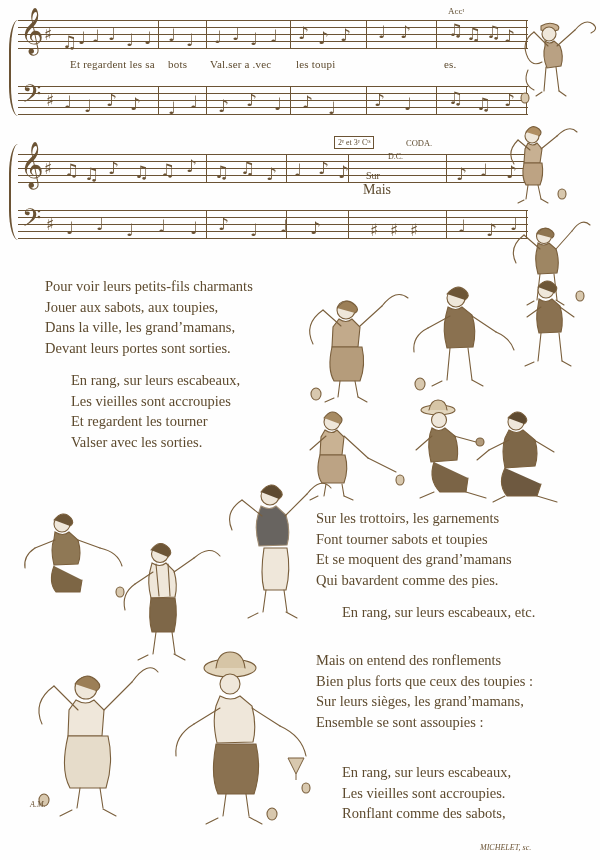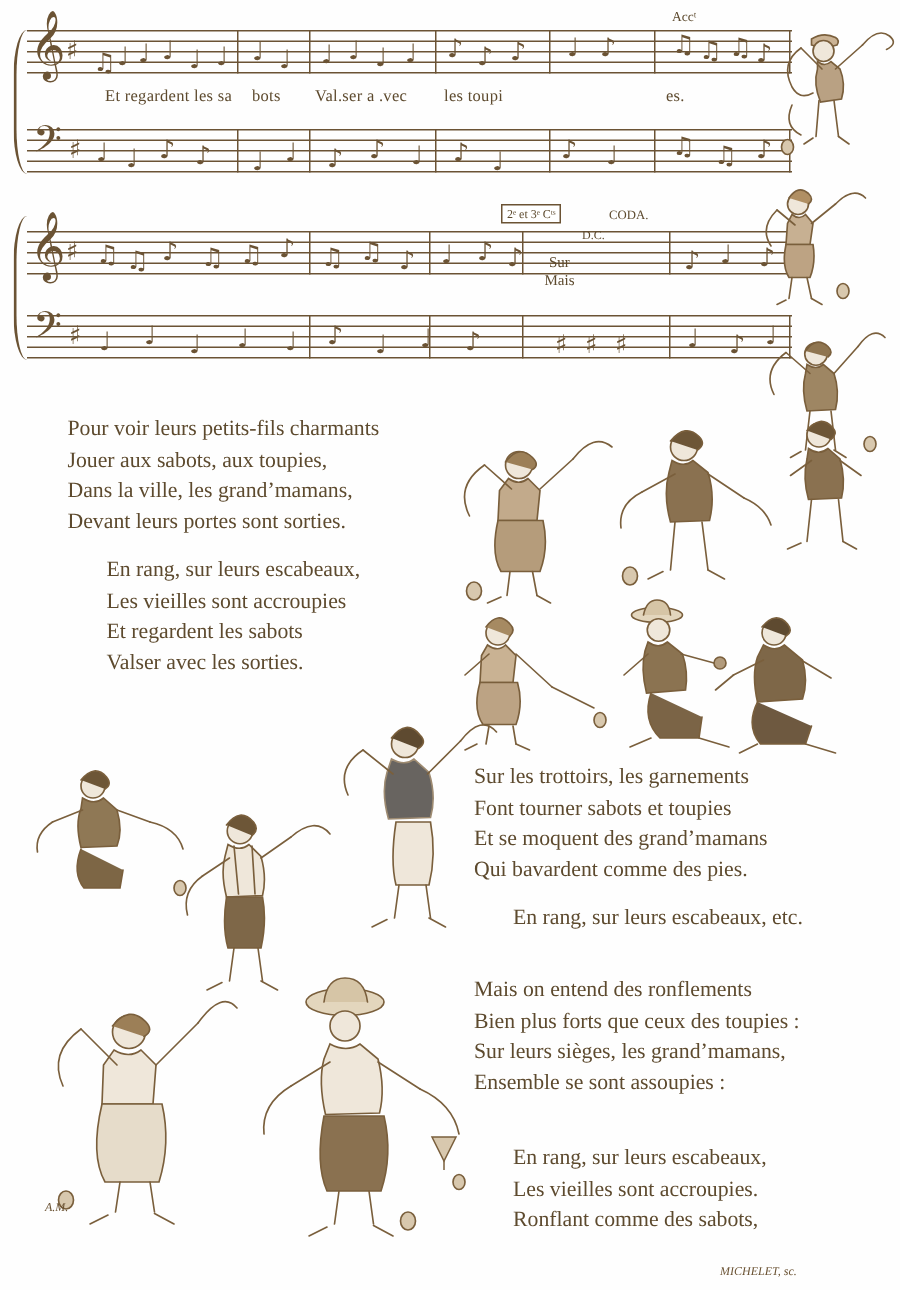--- a/index.html
+++ b/index.html
@@ -278,21 +278,21 @@
       <div class="barline" style="left:188px;top:12px;"></div>
       <div class="barline" style="left:268px;top:12px;"></div>
       <div class="barline" style="left:330px;top:12px;"></div>
       <div class="barline" style="left:428px;top:12px;"></div>
       <div class="barline" style="left:508px;top:12px;"></div>
 
       <div class="markbox" style="left:316px;top:-6px;">2ᵉ et 3ᵉ Cᵗˢ</div>
       <div class="marktext" style="left:388px;top:-4px;font-size:8.5px;text-align:center;">CODA.</div>
       <div class="marktext" style="left:370px;top:10px;font-size:8px;">D.C.</div>
       <div class="marktext" style="left:348px;top:28px;font-size:10px;">Sur</div>
-      <div class="marktext" style="left:345px;top:40px;font-size:10px;">Mais</div>
+      <div class="marktext" style="left:345px;top:40px;font-size:14px;">Mais</div>
 
       <div class="staff" style="top:68px;">
         <div class="ln"></div>
           <div class="ln"></div>
           <div class="ln"></div>
           <div class="ln"></div>
           <div class="ln"></div>
       </div>
       <div class="clef bass" style="top:64px;left:4px;">𝄢</div>
       <div class="keysig" style="top:72px;left:28px;">♯</div>
@@ -324,21 +324,21 @@
   <div class="verse" id="verse-1">
     <span class="ln">Pour voir leurs petits-fils charmants</span>
     <span class="ln">Jouer aux sabots, aux toupies,</span>
     <span class="ln">Dans la ville, les grand’mamans,</span>
     <span class="ln">Devant leurs portes sont sorties.</span>
   </div>
 
   <div class="verse" id="verse-2">
     <span class="ind">En rang, sur leurs escabeaux,</span>
     <span class="ind">Les vieilles sont accroupies</span>
-    <span class="ind">Et regardent les sabots</span>
+    <span class="ind">Et regardent les tourner</span>
     <span class="ind">Valser avec les sorties.</span>
   </div>
 
   <div class="verse" id="verse-3">
     <span class="ln">Sur les trottoirs, les garnements</span>
     <span class="ln">Font tourner sabots et toupies</span>
     <span class="ln">Et se moquent des grand’mamans</span>
     <span class="ln">Qui bavardent comme des pies.</span>
   </div>
 

